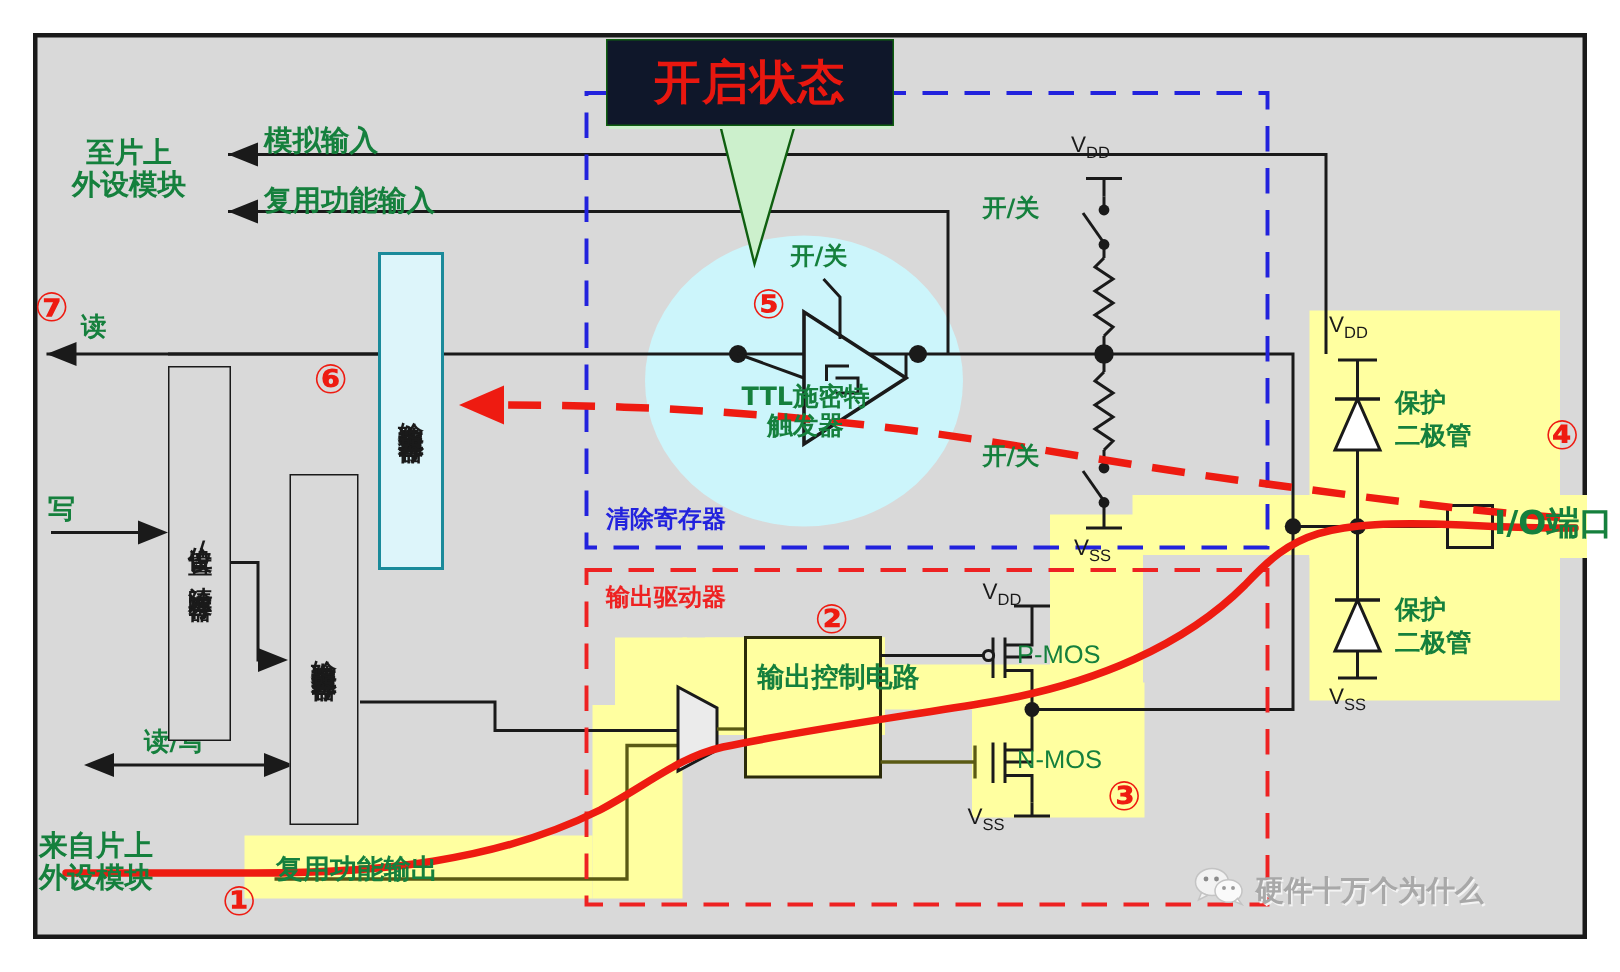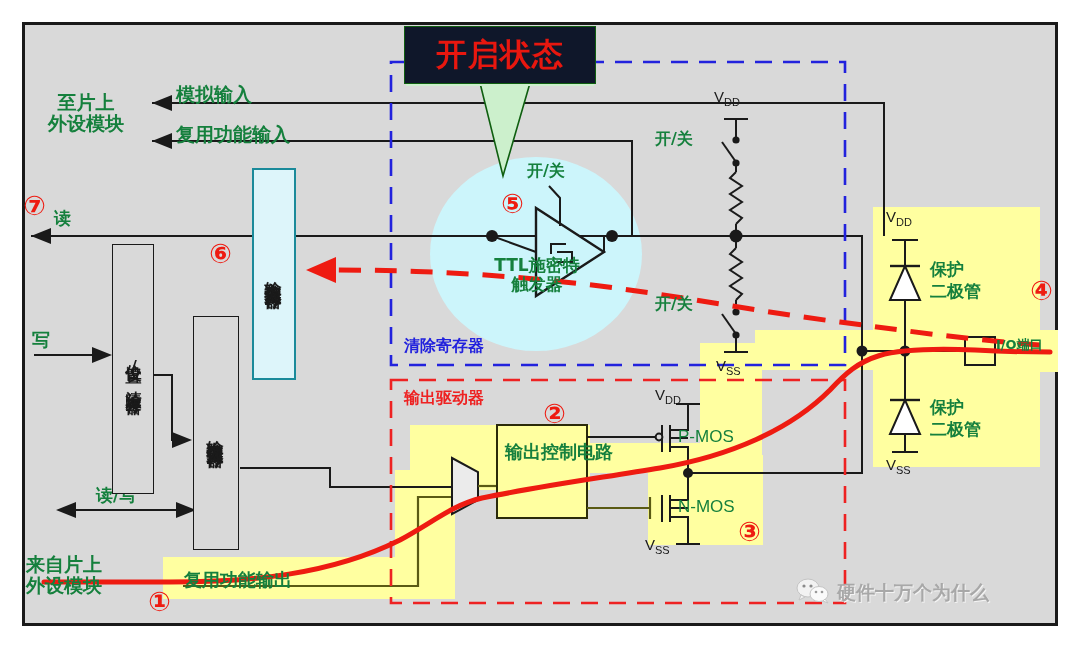--- a/index.html
+++ b/index.html
@@ -409,21 +409,21 @@
   <div class="lbl cn" style="left:930px; top:258px; font-size:17px; line-height:1.3;">
     <div>保护</div>
     <div>二极管</div>
   </div>
 
   <div class="lbl cn" style="left:930px; top:396px; font-size:17px; line-height:1.3;">
     <div>保护</div>
     <div>二极管</div>
   </div>
 
-  <div class="lbl cn" style="left:996px; top:338px; font-size:13px; z-index:7;">I/O端口</div>
+  <div class="lbl cn" style="left:996px; top:338px; font-size:22px; z-index:7;">I/O端口</div>
 
   <div class="circnum" style="left:148px; top:588px;">①</div>
   <div class="circnum" style="left:543px; top:400px;">②</div>
   <div class="circnum" style="left:738px; top:518px;">③</div>
   <div class="circnum" style="left:1030px; top:277px;">④</div>
   <div class="circnum" style="left:501px; top:190px;">⑤</div>
   <div class="circnum" style="left:209px; top:240px;">⑥</div>
   <div class="circnum" style="left:23px; top:192px;">⑦</div>
 
   <div class="watermark">

